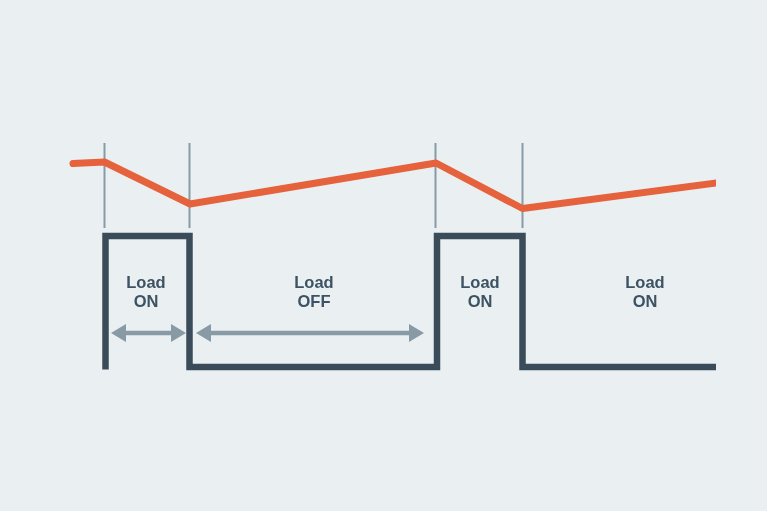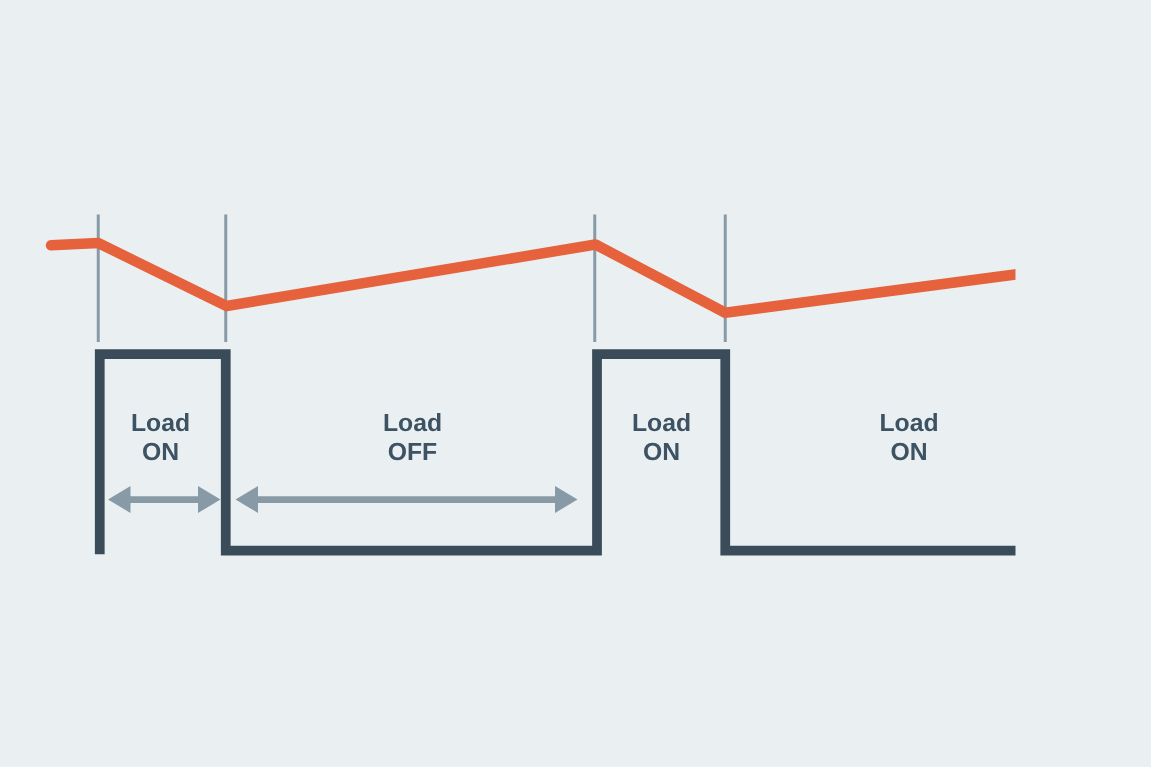--- a/index.html
+++ b/index.html
@@ -6,20 +6,21 @@
     margin: 0;
     padding: 0;
     background: #eaf0f2;
   }
   .stage {
     position: relative;
     width: 677px;
     height: 511px;
     overflow: hidden;
     font-family: "Liberation Sans", sans-serif;
+    margin-left: 39px;
   }
   .stage svg { display: block; }
   .seg-label {
     font-family: "Liberation Sans", sans-serif;
     font-size: 16.5px;
     font-weight: bold;
     text-anchor: middle;
   }
 </style>
 </head>

